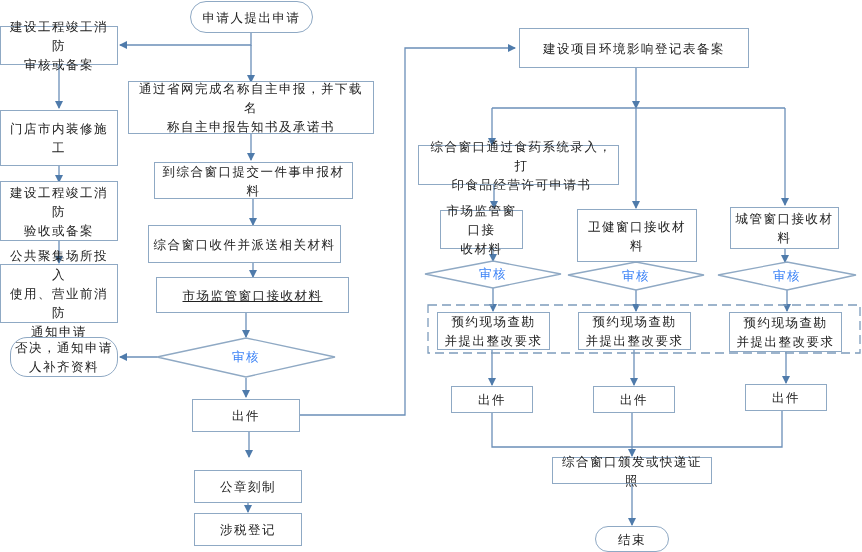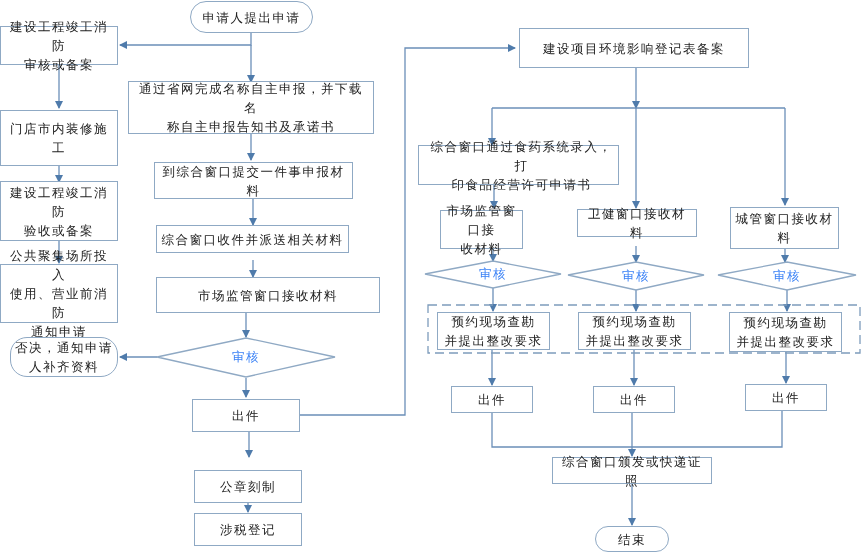--- a/index.html
+++ b/index.html
@@ -84,22 +84,22 @@
 <div class="node" style="left:0px;top:110px;width:118px;height:56px;">门店市内装修施工</div>
 <div class="node" style="left:0px;top:181px;width:118px;height:60px;">建设工程竣工消防
 验收或备案</div>
 <div class="node" style="left:0px;top:264px;width:118px;height:59px;">公共聚集场所投入
 使用、营业前消防
 通知申请</div>
 
 <div class="node" style="left:128px;top:81px;width:246px;height:53px;">通过省网完成名称自主申报，并下载名
 称自主申报告知书及承诺书</div>
 <div class="node" style="left:154px;top:162px;width:199px;height:37px;">到综合窗口提交一件事申报材料</div>
-<div class="node" style="left:156px;top:225px;width:193px;height:28px;">综合窗口收件并派送相关材料</div>
-<div class="node" style="left:156px;top:277px;width:224px;height:36px;">市场监管窗口接收材料</div>
+<div class="node" style="left:148px;top:225px;width:193px;height:38px;">综合窗口收件并派送相关材料</div>
+<div class="node" style="left:156px;top:277px;width:193px;height:36px;text-decoration:underline;">市场监管窗口接收材料</div>
 
 <div class="dia" style="left:206px;top:347px;width:80px;height:20px;">审核</div>
 
 <div class="node" style="left:10px;top:337px;width:108px;height:40px;border-radius:17px;">否决，通知申请
 人补齐资料</div>
 
 <div class="node" style="left:192px;top:399px;width:108px;height:33px;">出件</div>
 <div class="node" style="left:194px;top:458px;width:108px;height:33px;margin-top:12px;">公章刻制</div>
 <div class="node" style="left:194px;top:513px;width:108px;height:33px;">涉税登记</div>
 
@@ -107,21 +107,21 @@
 <div class="node" style="left:418px;top:145px;width:201px;height:40px;padding-left:10px;">综合窗口通过食药系统录入，打
 印食品经营许可申请书</div>
 
 <div class="node" style="left:440px;top:210px;width:83px;height:39px;">市场监管窗口接
 收材料</div>
 <div class="dia" style="left:453px;top:264px;width:80px;height:20px;">审核</div>
 <div class="node" style="left:437px;top:312px;width:113px;height:38px;">预约现场查勘
 并提出整改要求</div>
 <div class="node" style="left:451px;top:386px;width:82px;height:27px;">出件</div>
 
-<div class="node" style="left:577px;top:209px;width:120px;height:28px;">卫健窗口接收材料</div>
+<div class="node" style="left:577px;top:209px;width:120px;height:53px;">卫健窗口接收材料</div>
 <div class="dia" style="left:596px;top:266px;width:80px;height:20px;">审核</div>
 <div class="node" style="left:578px;top:312px;width:113px;height:38px;">预约现场查勘
 并提出整改要求</div>
 <div class="node" style="left:593px;top:386px;width:82px;height:27px;">出件</div>
 
 <div class="node" style="left:730px;top:207px;width:109px;height:42px;">城管窗口接收材
 料</div>
 <div class="dia" style="left:747px;top:266px;width:80px;height:20px;">审核</div>
 <div class="node" style="left:729px;top:312px;width:113px;height:40px;">预约现场查勘
 并提出整改要求</div>

